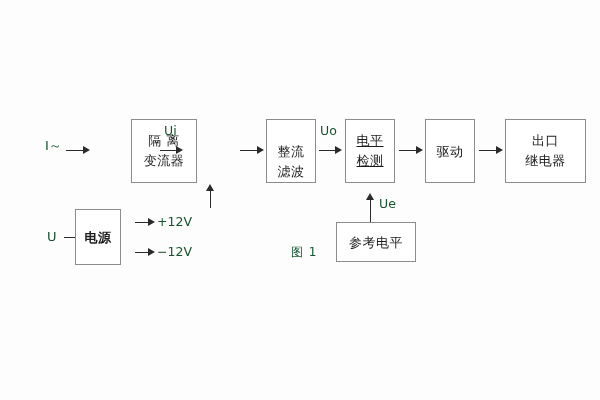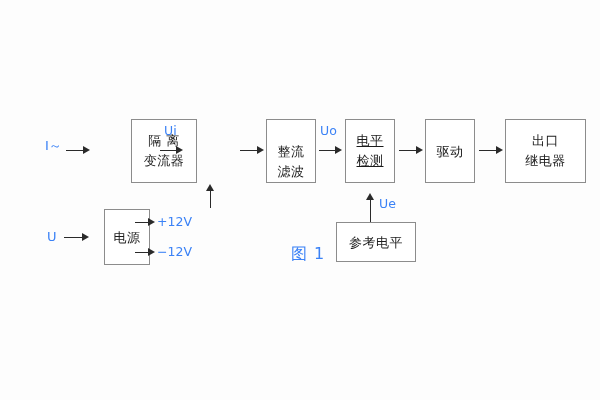--- a/index.html
+++ b/index.html
@@ -40,30 +40,30 @@
     display: block;
     text-align: center;
   }
   .block.one-line {
     line-height: 1;
   }
 
   
   .label {
     position: absolute;
-    color: #3b82f6;
+    color: #14532d;
     font-size: 13px;
     white-space: nowrap;
     line-height: 1;
   }
   .label.small {
     font-size: 12.5px;
   }
   .label.fig {
-    font-size: 16px;
+    font-size: 12px;
     letter-spacing: 1px;
   }
 
   
   .hline {
     position: absolute;
     height: 0;
     border-top: 1.4px solid #2a2a2a;
   }
   .vline {
@@ -136,21 +136,21 @@
 
   <div class="block" style="left:505px; top:119px; width:81px; height:64px;">
     <span class="ln">出口</span>
     <span class="ln">继电器</span>
   </div>
 
   <div class="label" style="left:47px; top:230px;">U</div>
   <div class="hline" style="left:64px; top:237px; width:19px;"></div>
   <div class="arrow-r" style="left:82px; top:233px;"></div>
 
-  <div class="block one-line" style="left:104px; top:209px; width:46px; height:56px;">
+  <div class="block one-line" style="left:75px; top:209px; width:46px; height:56px;font-weight:bold;">
     <span class="ln">电源</span>
   </div>
 
   <div class="hline" style="left:135px; top:222px; width:14px;"></div>
   <div class="arrow-r" style="left:148px; top:218px;"></div>
   <div class="label small" style="left:157px; top:216px;">+12V</div>
 
   <div class="hline" style="left:135px; top:252px; width:14px;"></div>
   <div class="arrow-r" style="left:148px; top:248px;"></div>
   <div class="label small" style="left:157px; top:246px;">−12V</div>

